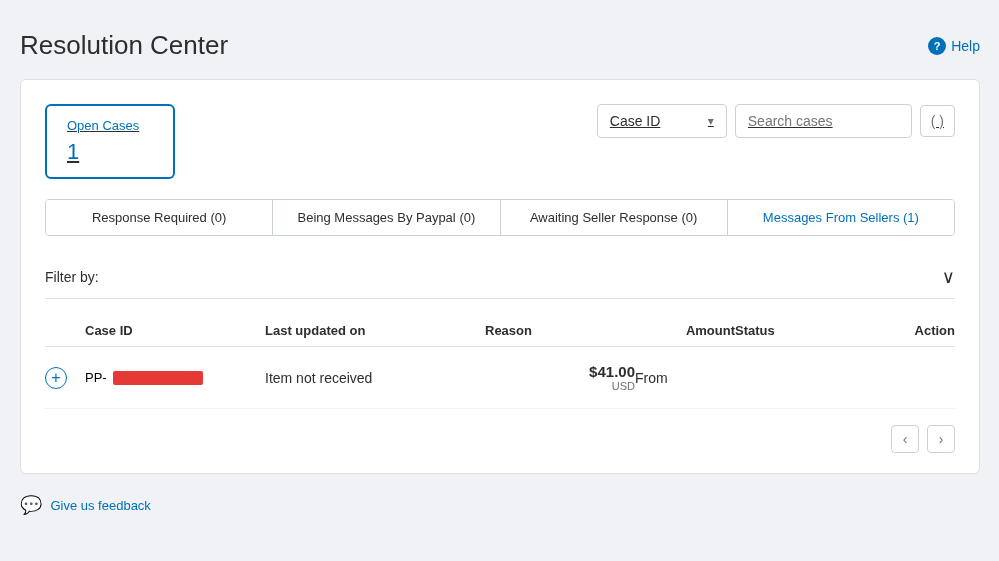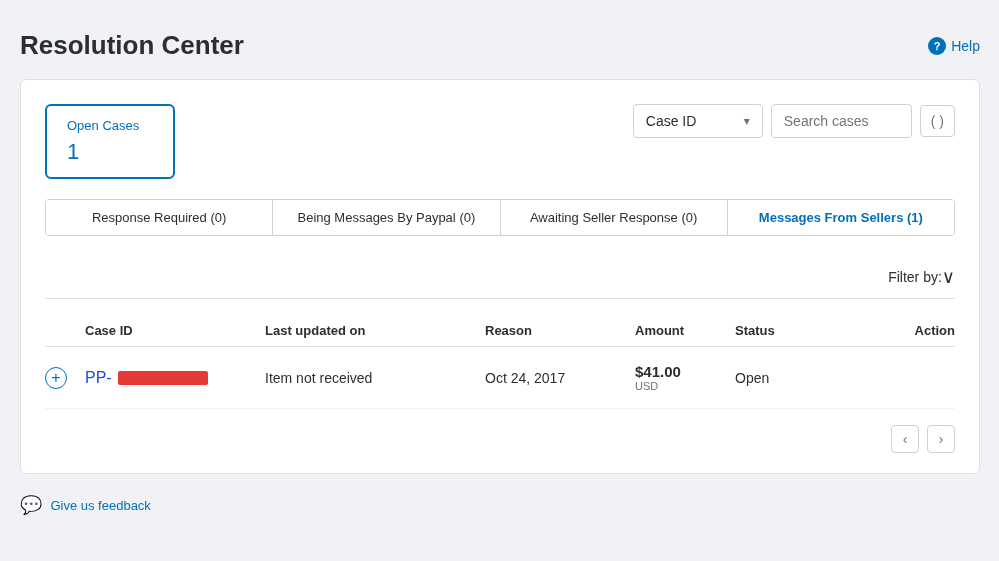--- a/index.html
+++ b/index.html
@@ -20,21 +20,21 @@
       position: relative;
     }
     .header-row {
       display: flex;
       justify-content: space-between;
       align-items: center;
       margin-bottom: 18px;
     }
     .page-title {
       font-size: 26px;
-      font-weight: 700;
+      font-weight: 400;
       color: #2c2e2f;
       text-align: center;
     }
     .help-link {
       display: flex;
       align-items: center;
       gap: 5px;
       color: #0070ba;
       font-size: 14px;
       cursor: pointer;
@@ -56,20 +56,21 @@
       background: white;
       border-radius: 6px;
       border: 1px solid #e0e0e0;
       padding: 24px 24px 20px 24px;
     }
     .top-section {
       display: flex;
       align-items: flex-start;
       justify-content: space-between;
       margin-bottom: 20px;
+      text-decoration: underline;
     }
     .tabs-row {
       display: flex;
       gap: 12px;
     }
     .case-tab {
       border: 1px solid #cbd2d6;
       border-radius: 6px;
       padding: 12px 20px;
       cursor: pointer;
@@ -116,21 +117,21 @@
       background: white;
     }
     .dropdown-arrow {
       color: #6c7378;
       font-size: 12px;
     }
     .search-input {
       border: 1px solid #cbd2d6;
       border-radius: 4px;
       padding: 8px 12px;
-      width: 141px;
+      width: 177px;
       font-size: 14px;
       color: #9da3a7;
       outline: none;
     }
     .search-btn {
       border: 1px solid #cbd2d6;
       border-radius: 4px;
       padding: 7px 10px;
       background: white;
       cursor: pointer;
@@ -155,26 +156,26 @@
       color: #2c2e2f;
       cursor: pointer;
       border-right: 1px solid #cbd2d6;
       background: white;
     }
     .filter-tab:last-child {
       border-right: none;
     }
     .filter-tab.active-filter {
       color: #0070ba;
-      font-weight: 700;
+      font-weight: 400;
     }
     .filter-bar {
       display: flex;
       align-items: center;
-      justify-content: flex-end;
+      justify-content: space-between;
       padding: 10px 0;
       border-bottom: 1px solid #e0e0e0;
       margin-bottom: 16px;
     }
     .filter-label {
       font-size: 14px;
       color: #2c2e2f;
     }
     .filter-chevron {
       font-size: 18px;
@@ -219,22 +220,22 @@
       gap: 6px;
     }
     .case-id-redacted {
       background: #e53935;
       height: 14px;
       width: 90px;
       display: inline-block;
       border-radius: 2px;
     }
     .case-id-prefix {
-      font-size: 16px;
-      color: #1d4ed8;
+      font-size: 13px;
+      color: #000000;
     }
     .amount-value {
       font-weight: 600;
       font-size: 15px;
     }
     .amount-currency {
       font-size: 11px;
       color: #6c7378;
     }
     .view-btn {
@@ -277,20 +278,21 @@
       color: #0070ba;
       font-size: 18px;
     }
     .feedback-link {
       color: #0070ba;
       font-size: 13px;
       cursor: pointer;
       text-decoration: none;
     }
     .amount-col {
+      text-align: right;
     }
     .action-col {
       text-align: right;
     }
   </style>
 </head>
 <body>
 
 <div class="page-container">
   <div class="header-row">
@@ -354,26 +356,25 @@
 
       <div class="table-row-data">
         <div>
           <div class="plus-icon">+</div>
         </div>
         <div class="case-id-cell">
           <span class="case-id-prefix">PP-</span>
           <span class="case-id-redacted"></span>
         </div>
         <div>Item not received</div>
-        <div>Oct 24, 2017</div>
         <div class="amount-col">
           <div class="amount-value">$41.00</div>
           <div class="amount-currency">USD</div>
         </div>
-        <div>Open</div>
+        <div>From</div>
       </div>
     </div>
 
     <div class="pagination-row">
       <div class="page-arrow">
         <span>‹</span>
       </div>
       <div class="page-arrow">
         <span>›</span>
       </div>

